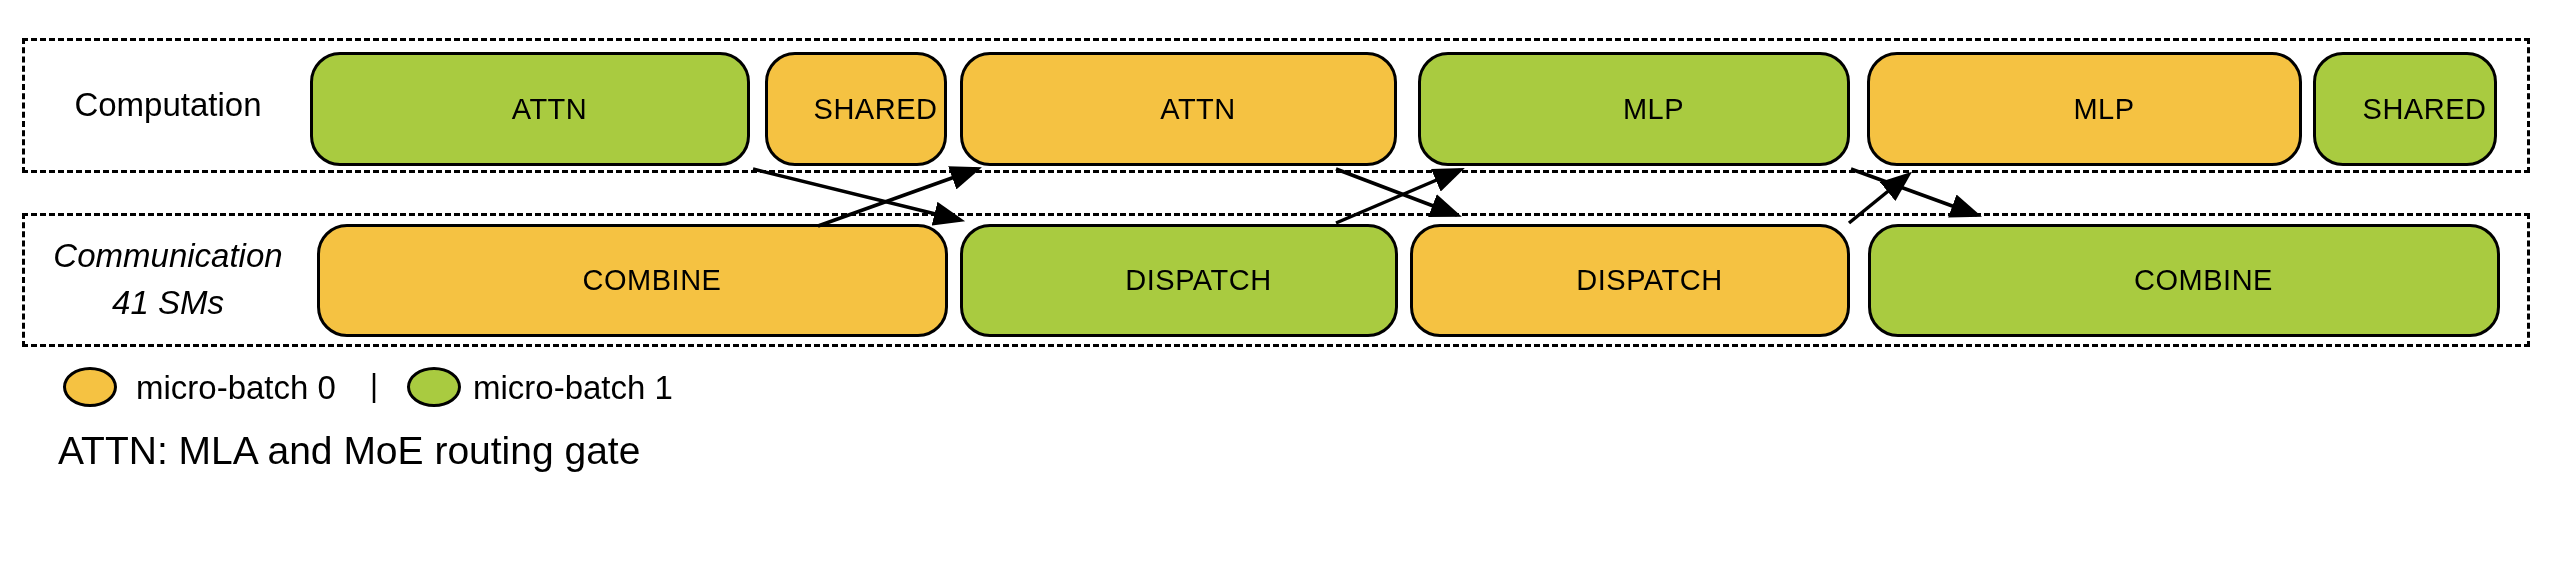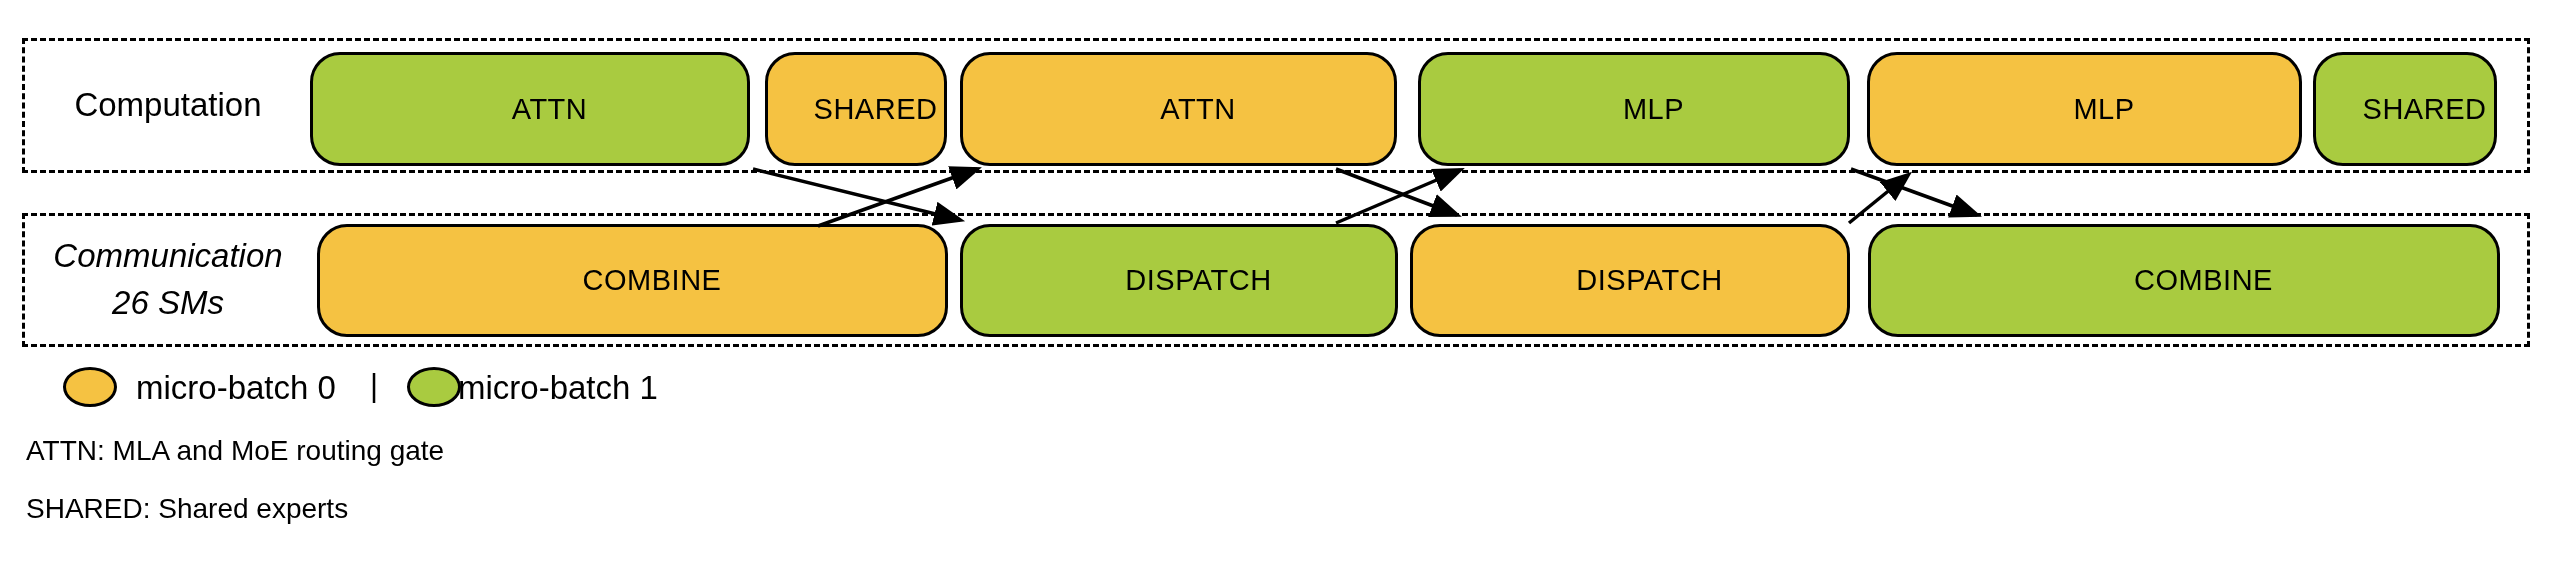--- a/index.html
+++ b/index.html
@@ -56,41 +56,41 @@
     font-size:33px;line-height:40px;
     white-space:nowrap;
   }
   .legend-sep{
     position:absolute;
     top:366px;left:370px;
     font-size:31px;line-height:40px;
   }
   .note{
     position:absolute;
-    left:26px;
-    font-size:28px;line-height:40px;
+    left:58px;
+    font-size:39px;line-height:40px;
     white-space:nowrap;
   }
   .note-1{top:431px;}
   .note-2{top:489px;}
 </style>
 </head>
 <body>
 
 <div class="canvas">
 
   <div class="rowbox rowbox-computation"></div>
   <div class="rowbox rowbox-communication"></div>
 
   <div class="rowlabel rowlabel-computation">
     <div>Computation</div>
   </div>
   <div class="rowlabel rowlabel-communication">
     <div>Communication</div>
-    <div>26 SMs</div>
+    <div>41 SMs</div>
   </div>
 
   <div id="blocks">
       <div class="block" style="left: 310px; width: 440px; top: 52px; height: 114px; background: rgb(169, 203, 64);">
         <span>ATTN</span>
       </div>
       <div class="block" style="left: 765px; width: 182px; top: 52px; height: 114px; background: rgb(245, 194, 66);">
         <span>SHARED</span>
       </div>
       <div class="block" style="left: 960px; width: 437px; top: 52px; height: 114px; background: rgb(245, 194, 66);">
@@ -130,18 +130,17 @@
     <line x1="1336" y1="169" x2="1457" y2="215" stroke="#000" stroke-width="3.5" marker-end="url(#ah)"></line>
     <line x1="1336" y1="223" x2="1460" y2="170" stroke="#000" stroke-width="3.5" marker-end="url(#ah)"></line>
     <line x1="1851" y1="169" x2="1977" y2="215" stroke="#000" stroke-width="3.5" marker-end="url(#ah)"></line>
     <line x1="1849" y1="223" x2="1908" y2="175" stroke="#000" stroke-width="3.5" marker-end="url(#ah)"></line>
   </svg>
 
   <div class="legend-marker" style="left: 63px; background: rgb(245, 194, 66);"></div>
   <div class="legend-label" style="left:136px">micro-batch 0</div>
   <div class="legend-sep">|</div>
   <div class="legend-marker" style="left: 407px; background: rgb(169, 203, 64);"></div>
-  <div class="legend-label" style="left:458px">micro-batch 1</div>
+  <div class="legend-label" style="left:473px">micro-batch 1</div>
 
   <div class="note note-1">ATTN: MLA and MoE routing gate</div>
-  <div class="note note-2">SHARED: Shared experts</div>
 
 </div>
 
 </body></html>

